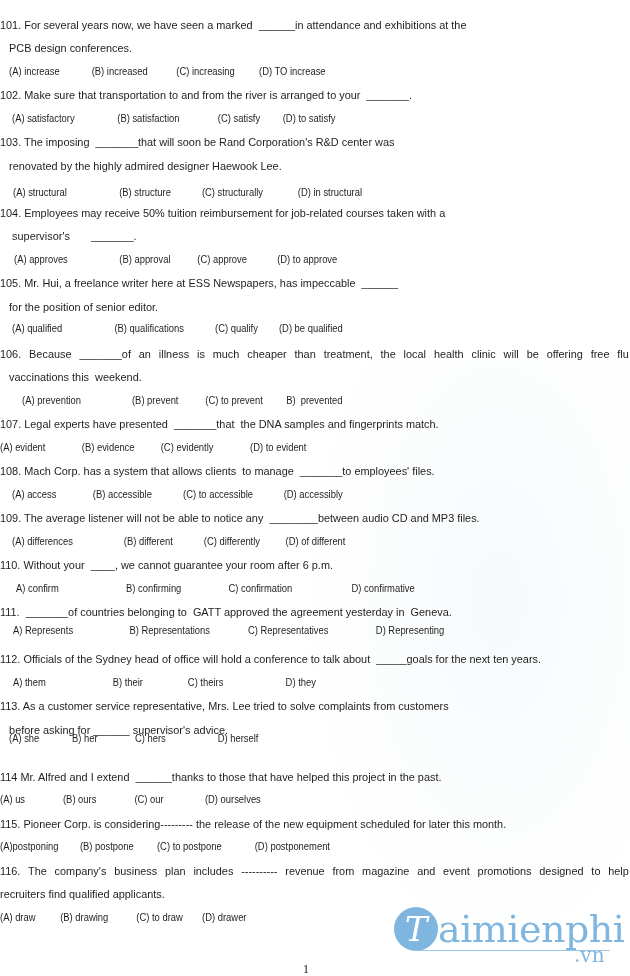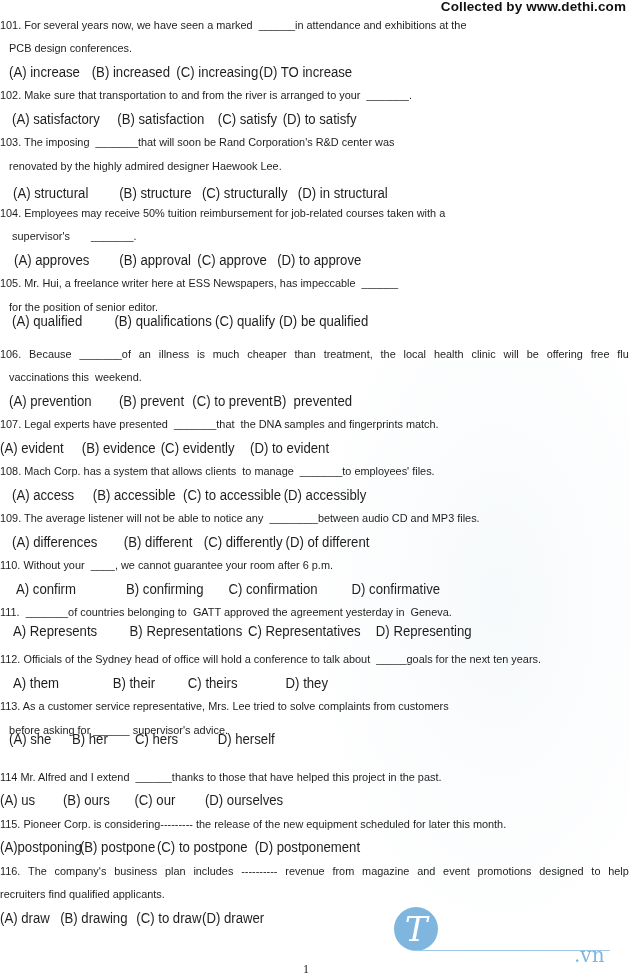--- a/index.html
+++ b/index.html
@@ -51,21 +51,21 @@
     }
     .line.justify {
       width: 669px;
       white-space: normal;
       text-align: justify;
       text-align-last: justify;
     }
     .opts {
       position: absolute;
       left: 0;
-      font-size: 14px;
+      font-size: 10px;
       line-height: 14px;
       white-space: pre;
       color: #1e1e1e;
       transform: scaleX(0.94);
       transform-origin: left center;
     }
     .opt {
       position: absolute;
       top: 0;
       white-space: pre;
@@ -133,21 +133,20 @@
       font-size: 20px;
       color: #7fb6e0;
     }
   </style>
 </head>
 <body>
 
 <div class="page">
   <div class="wm-bg"></div>
 
-  <div class="header">Collected by www.dethi.com</div>
 
   <div class="line" style="top:18px">101. For several years now, we have seen a marked  ______in attendance and exhibitions at the</div>
   <div class="line" style="top:41px">   PCB design conferences.</div>
   <div class="opts" style="top:65px; left:9px">
     <span class="opt" style="left:0px">(A) increase</span>
     <span class="opt" style="left:88px">(B) increased</span>
     <span class="opt" style="left:178px">(C) increasing</span>
     <span class="opt" style="left:266px">(D) TO increase</span>
   </div>
 
@@ -172,30 +171,30 @@
   <div class="line" style="top:229px">    supervisor's       _______.</div>
   <div class="opts" style="top:253px; left:14px">
     <span class="opt" style="left:0px">(A) approves</span>
     <span class="opt" style="left:112px">(B) approval</span>
     <span class="opt" style="left:195px">(C) approve</span>
     <span class="opt" style="left:280px">(D) to approve</span>
   </div>
 
   <div class="line" style="top:276px">105. Mr. Hui, a freelance writer here at ESS Newspapers, has impeccable  ______</div>
   <div class="line" style="top:300px">   for the position of senior editor.</div>
-  <div class="opts" style="top:314px; left:12px">
+  <div class="opts" style="top:322px; left:12px">
     <span class="opt" style="left:0px">(A) qualified</span>
     <span class="opt" style="left:109px">(B) qualifications</span>
     <span class="opt" style="left:216px">(C) qualify</span>
     <span class="opt" style="left:284px">(D) be qualified</span>
   </div>
 
   <div class="line justify" style="top:347px">106. Because _______of an illness is much cheaper than treatment, the local health clinic will be offering free flu</div>
   <div class="line" style="top:370px">   vaccinations this  weekend.</div>
-  <div class="opts" style="top:394px; left:9px">
+  <div class="opts" style="top:394px; left:22px">
     <span class="opt" style="left:0px">(A) prevention</span>
     <span class="opt" style="left:117px">(B) prevent</span>
     <span class="opt" style="left:195px">(C) to prevent</span>
     <span class="opt" style="left:281px">B)  prevented</span>
   </div>
 
   <div class="line" style="top:417px">107. Legal experts have presented  _______that  the DNA samples and fingerprints match.</div>
   <div class="opts" style="top:441px; left:0px">
     <span class="opt" style="left:0px">(A) evident</span>
     <span class="opt" style="left:87px">(B) evidence</span>
@@ -274,18 +273,19 @@
     <span class="opt" style="left:0px">(A) draw</span>
     <span class="opt" style="left:64px">(B) drawing</span>
     <span class="opt" style="left:145px">(C) to draw</span>
     <span class="opt" style="left:215px">(D) drawer</span>
   </div>
 
   <div class="logo">
     <div class="logo-circle">
       <span class="logo-circle-letter">T</span>
     </div>
+    <span class="logo-text">aimienphi</span>
     <div class="logo-underline"></div>
     <span class="logo-tld">.vn</span>
   </div>
 
   <div class="page-number">1</div>
 </div>
 
 </body></html>

